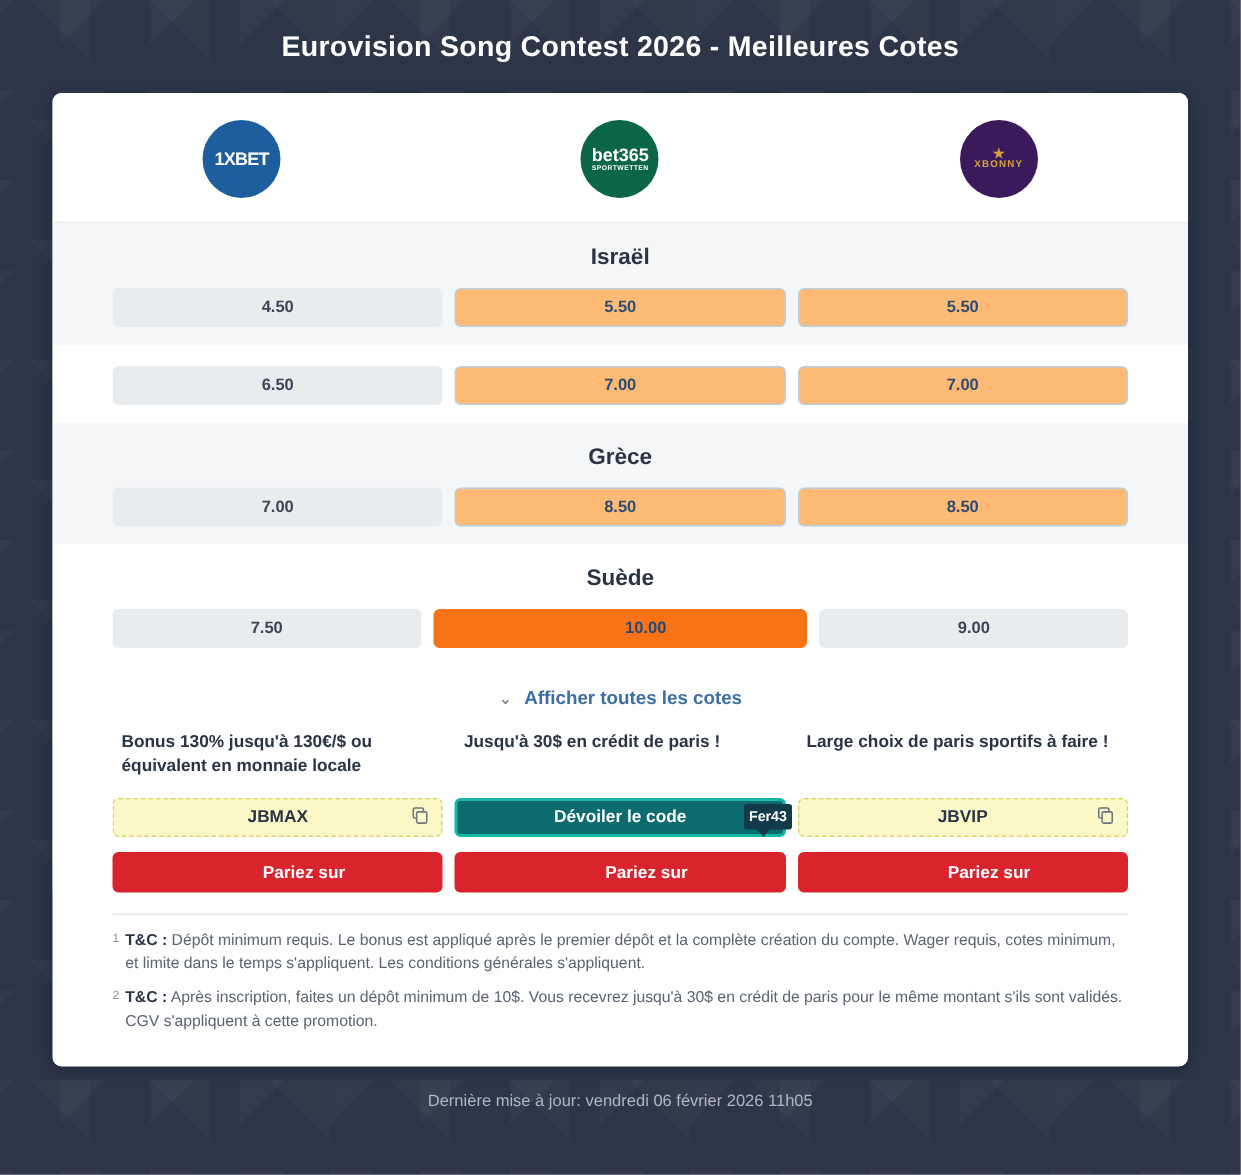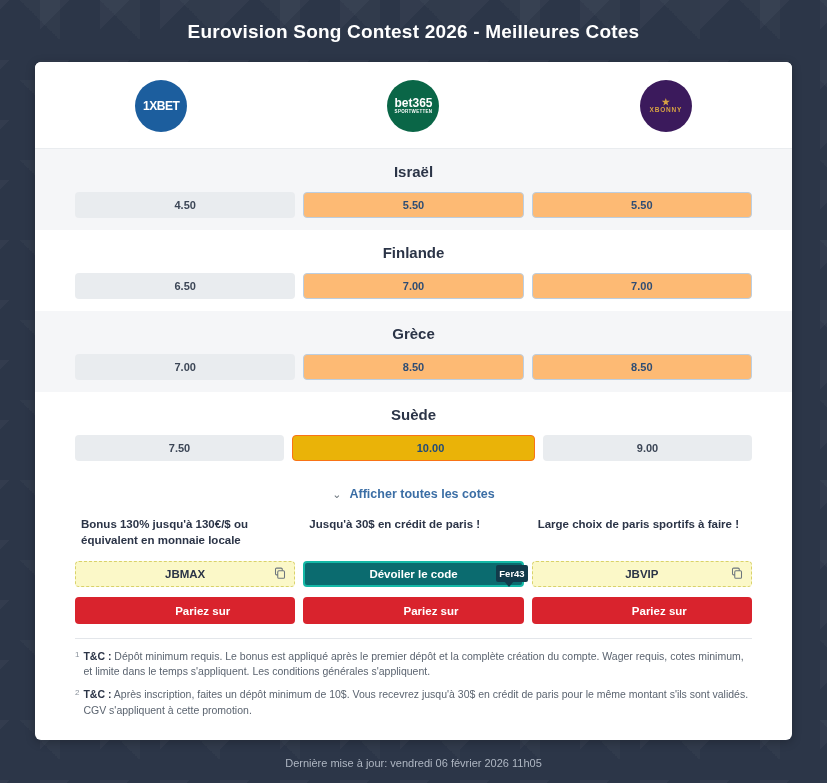--- a/index.html
+++ b/index.html
@@ -91,21 +91,21 @@
     border-radius: 4px;
     display: flex;
     align-items: center;
     justify-content: center;
     font-size: 11px;
     font-weight: bold;
     border: 1px solid transparent;
   }
   .odd.grey { background: #e9ecef; color: #3c4656; }
   .odd.blue { background: #fdba74; color: #2f4d74; border-color: #bccee0; }
-  .odd.best { background: #eab308; color: #1f4a7a; border: 1px solid #f97316; padding-left: 34px; }
+  .odd.best { background: #f97316; color: #1f4a7a; border: 6px solid #f97316; padding-left: 34px; }
 
   
   .show-all {
     display: flex;
     align-items: center;
     justify-content: center;
     gap: 8px;
     padding: 14px 0 16px 0;
     background: #ffffff;
     color: #3b6ea5;
@@ -258,21 +258,20 @@
   <div class="country-block shade">
     <div class="country-name">Israël</div>
     <div class="odds-row">
       <div class="odd grey">4.50</div>
       <div class="odd blue">5.50</div>
       <div class="odd blue">5.50</div>
     </div>
   </div>
 
   <div class="country-block plain">
-    <div class="country-name">Finlande</div>
     <div class="odds-row">
       <div class="odd grey">6.50</div>
       <div class="odd blue">7.00</div>
       <div class="odd blue">7.00</div>
     </div>
   </div>
 
   <div class="country-block shade">
     <div class="country-name">Grèce</div>
     <div class="odds-row">

